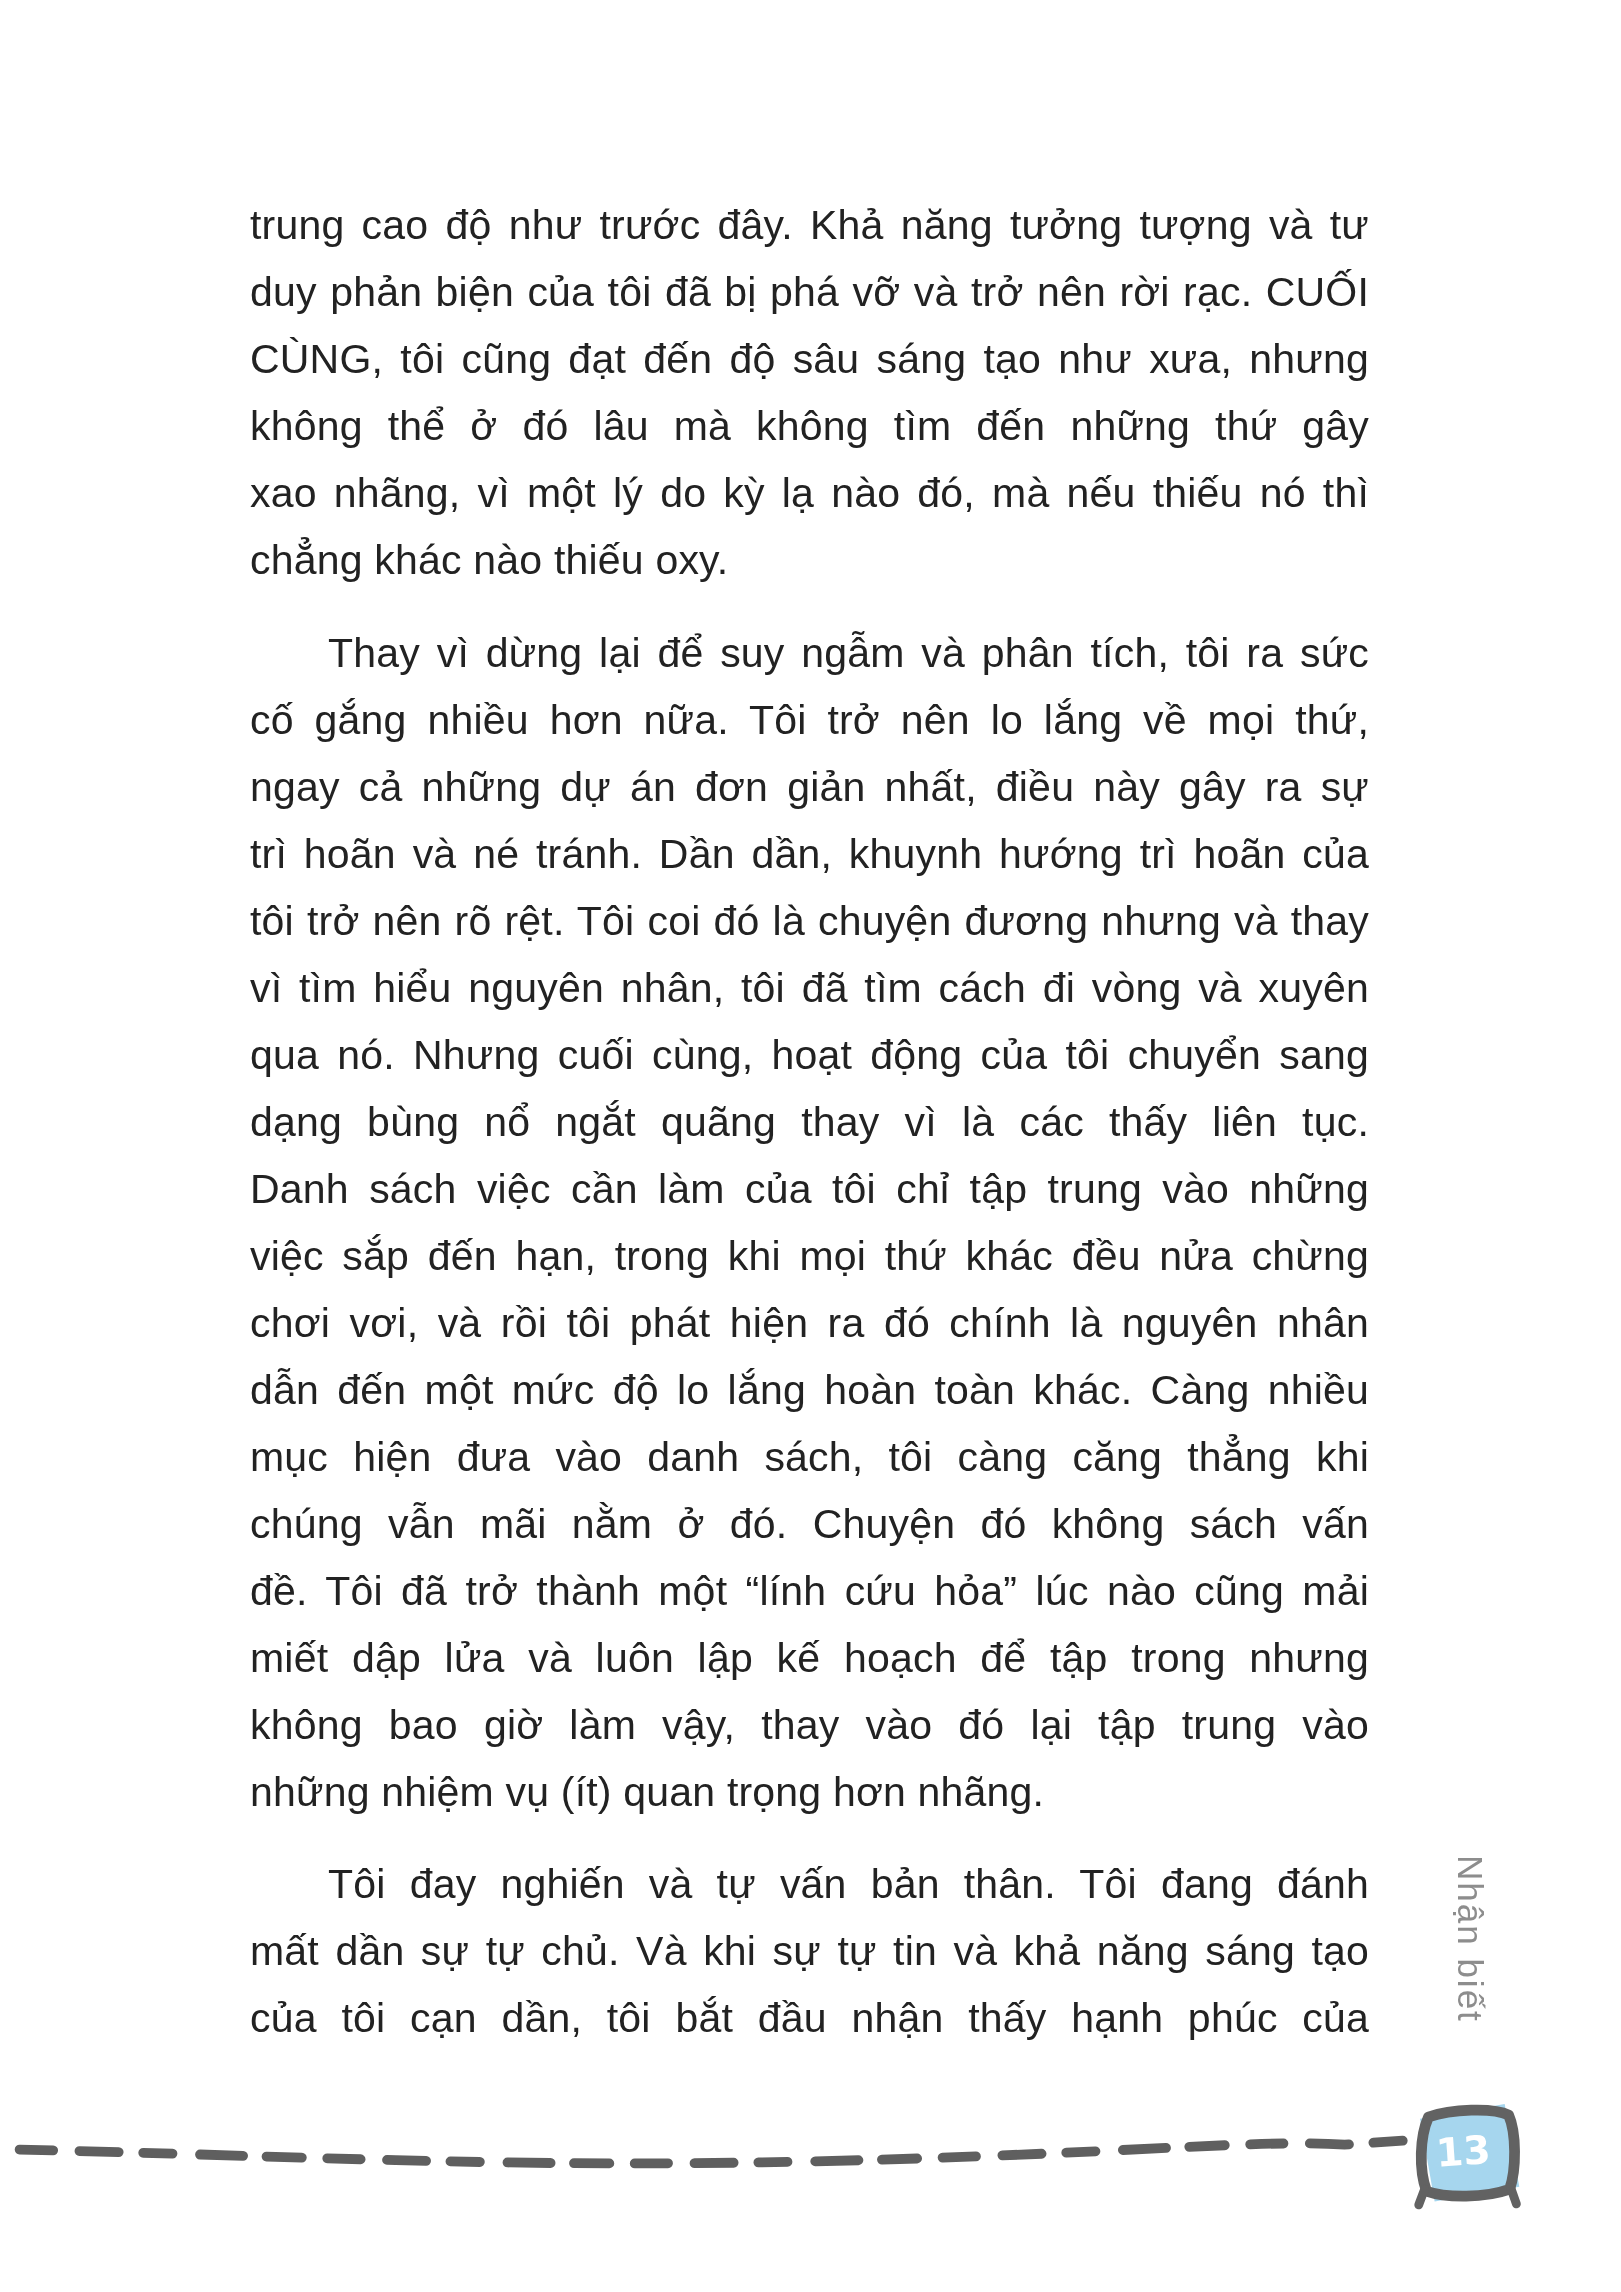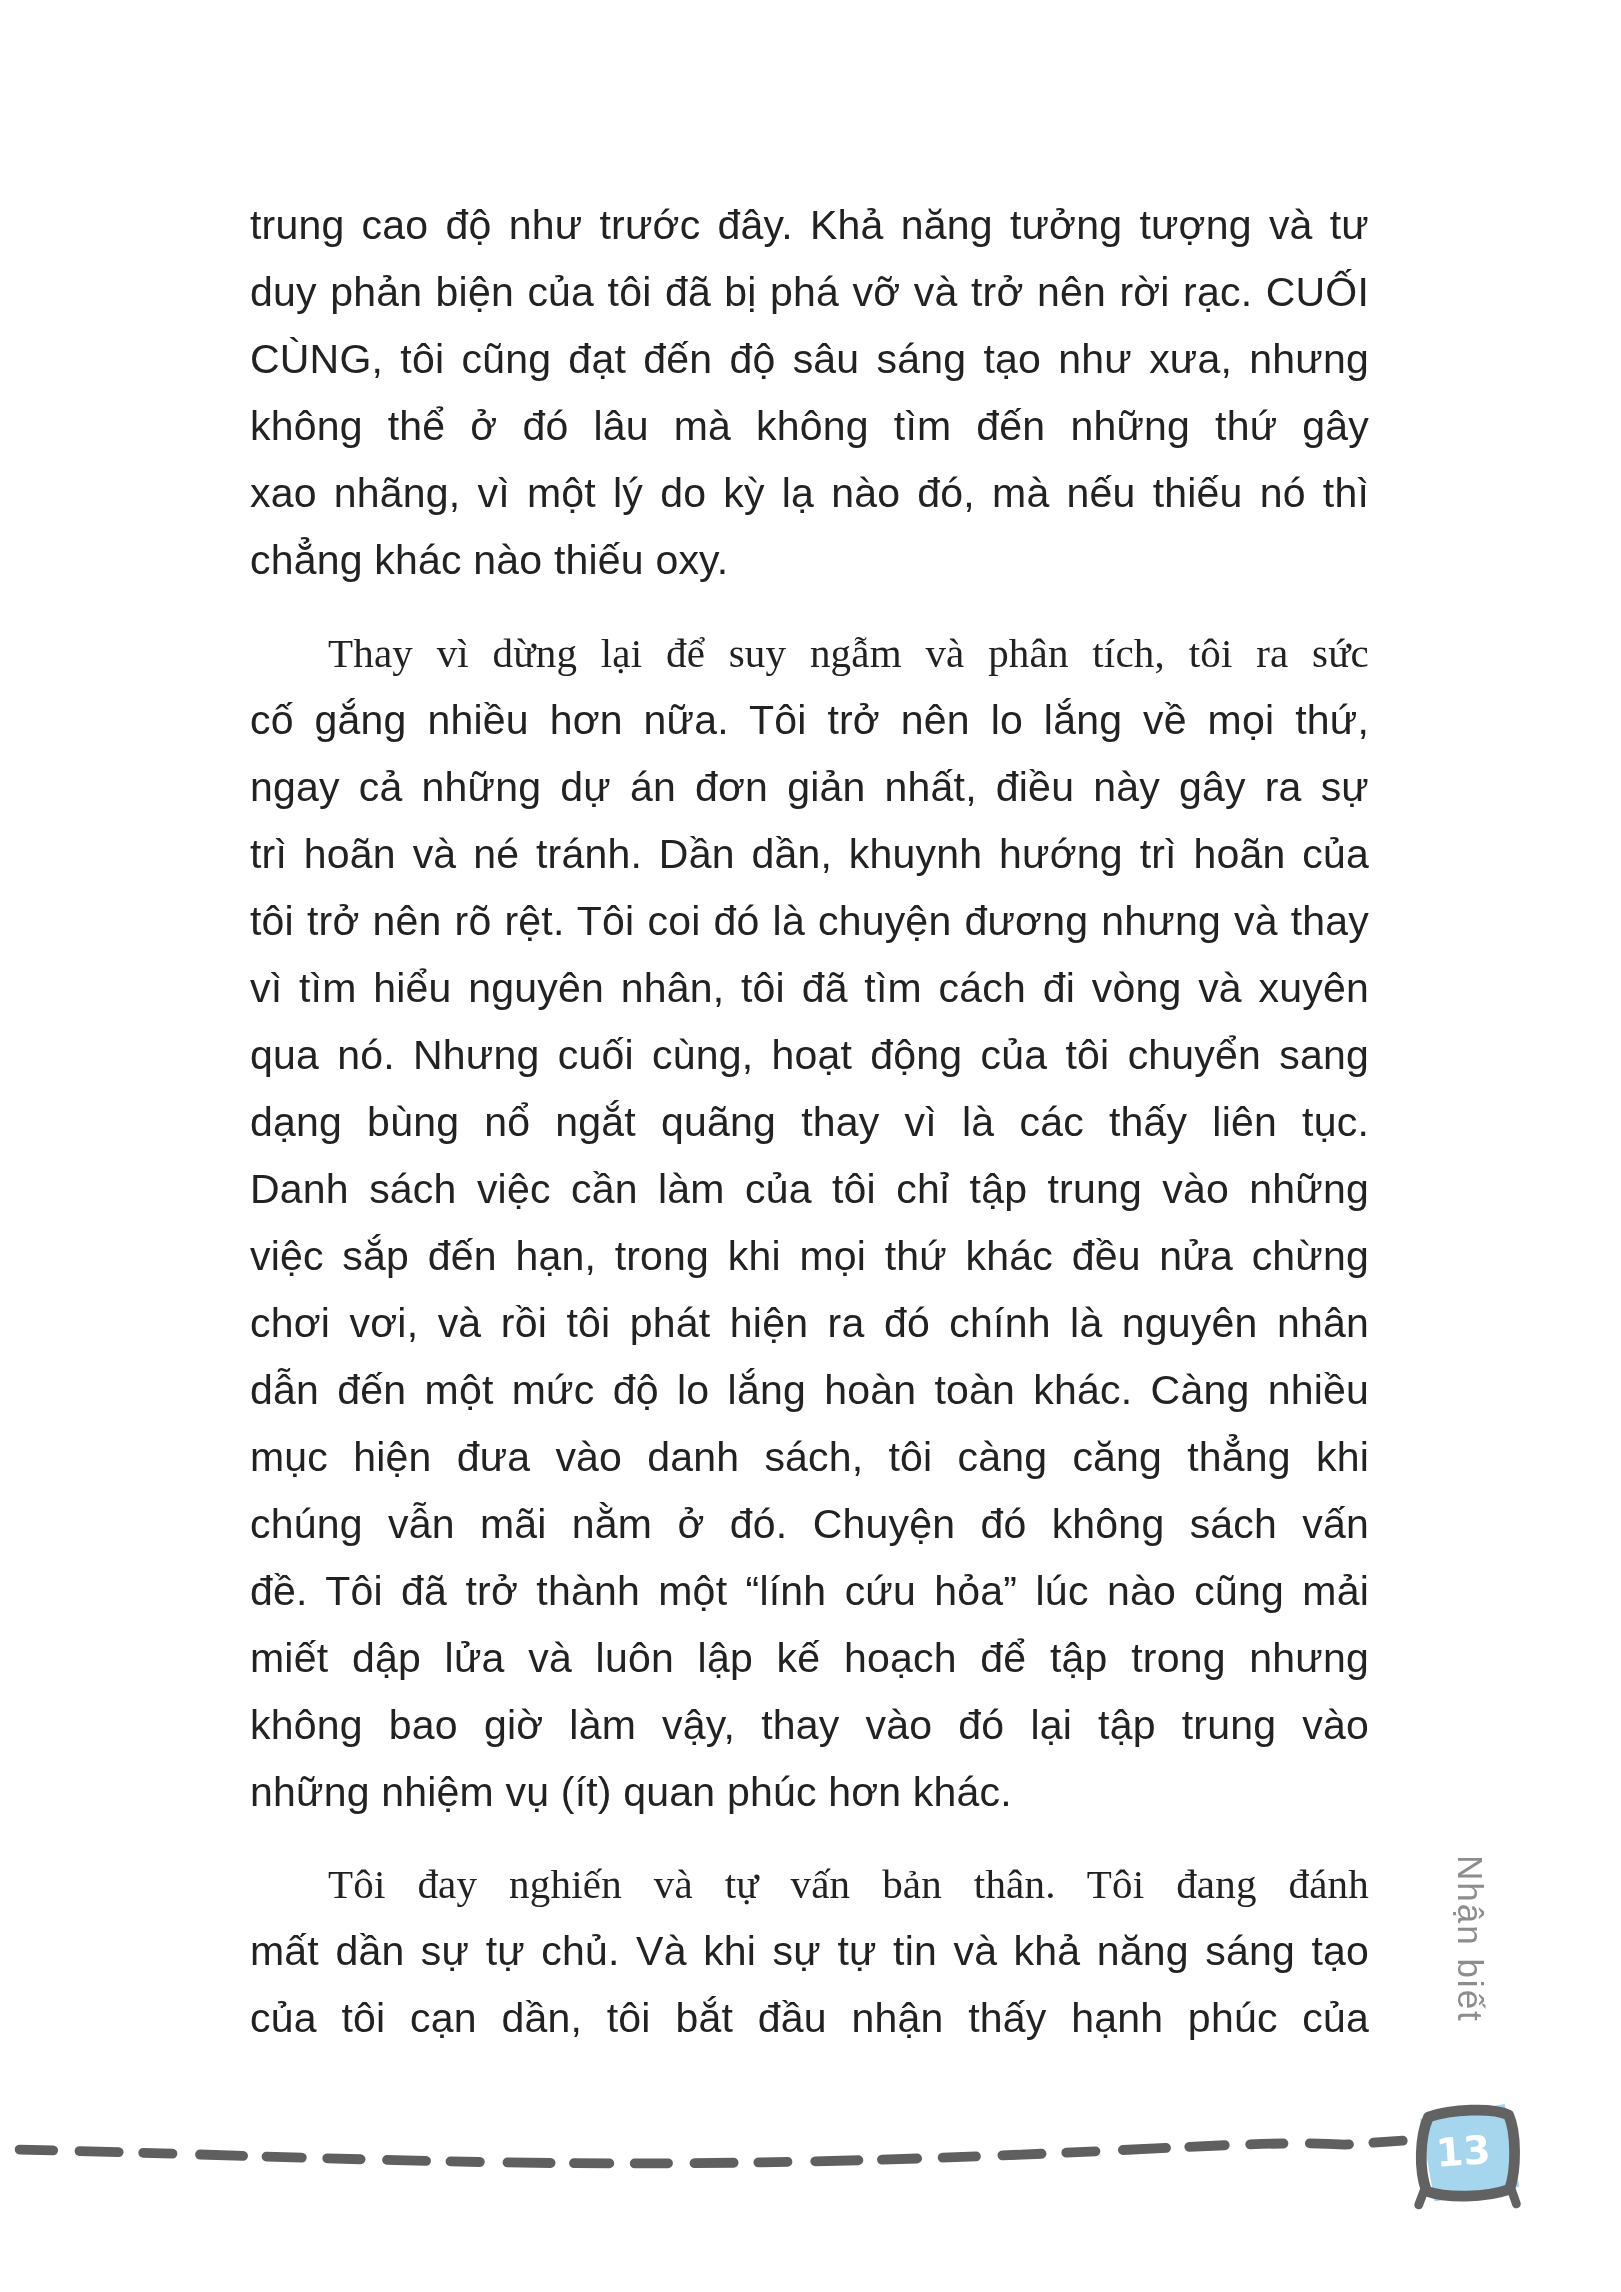--- a/index.html
+++ b/index.html
@@ -13,21 +13,21 @@
     font-size:41px;font-weight:300;color:#222222;
     letter-spacing:0.2px;
   }
   .paragraph{margin:0 0 25.5px 0;}
   .line{
     height:67px;line-height:67px;
     text-align:justify;text-align-last:justify;
     white-space:normal;
   }
   .line.last{text-align-last:left;}
-  .line.indent{text-indent:78px;font-family:Liberation Serif, serif;}
+  .line.indent{text-indent:78px;}
   .sidebar-label{
     position:absolute;left:1449px;top:1855px;height:206px;width:41px;
     writing-mode:vertical-rl;
     font-size:35px;color:#8d8d8d;font-weight:300;letter-spacing:2px;
     white-space:nowrap;
   }
   .divider-svg{position:absolute;left:0;top:0;pointer-events:none;}
   .badge-svg{position:absolute;left:1407px;top:2099px;}
 </style>
 </head>
@@ -53,21 +53,21 @@
       <div class="line">dạng bùng nổ ngắt quãng thay vì là các thấy liên tục.</div>
       <div class="line">Danh sách việc cần làm của tôi chỉ tập trung vào những</div>
       <div class="line">việc sắp đến hạn, trong khi mọi thứ khác đều nửa chừng</div>
       <div class="line">chơi vơi, và rồi tôi phát hiện ra đó chính là nguyên nhân</div>
       <div class="line">dẫn đến một mức độ lo lắng hoàn toàn khác. Càng nhiều</div>
       <div class="line">mục hiện đưa vào danh sách, tôi càng căng thẳng khi</div>
       <div class="line">chúng vẫn mãi nằm ở đó. Chuyện đó không sách vấn</div>
       <div class="line">đề. Tôi đã trở thành một “lính cứu hỏa” lúc nào cũng mải</div>
       <div class="line">miết dập lửa và luôn lập kế hoạch để tập trong nhưng</div>
       <div class="line">không bao giờ làm vậy, thay vào đó lại tập trung vào</div>
-      <div class="line last">những nhiệm vụ (ít) quan phúc hơn khác.</div>
+      <div class="line last">những nhiệm vụ (ít) quan trọng hơn nhãng.</div>
     </div>
     <div class="paragraph">
       <div class="line indent">Tôi đay nghiến và tự vấn bản thân. Tôi đang đánh</div>
       <div class="line">mất dần sự tự chủ. Và khi sự tự tin và khả năng sáng tạo</div>
       <div class="line">của tôi cạn dần, tôi bắt đầu nhận thấy hạnh phúc của</div>
     </div>
   </div>
 
 <div class="sidebar-label">Nhận biết</div>
 

